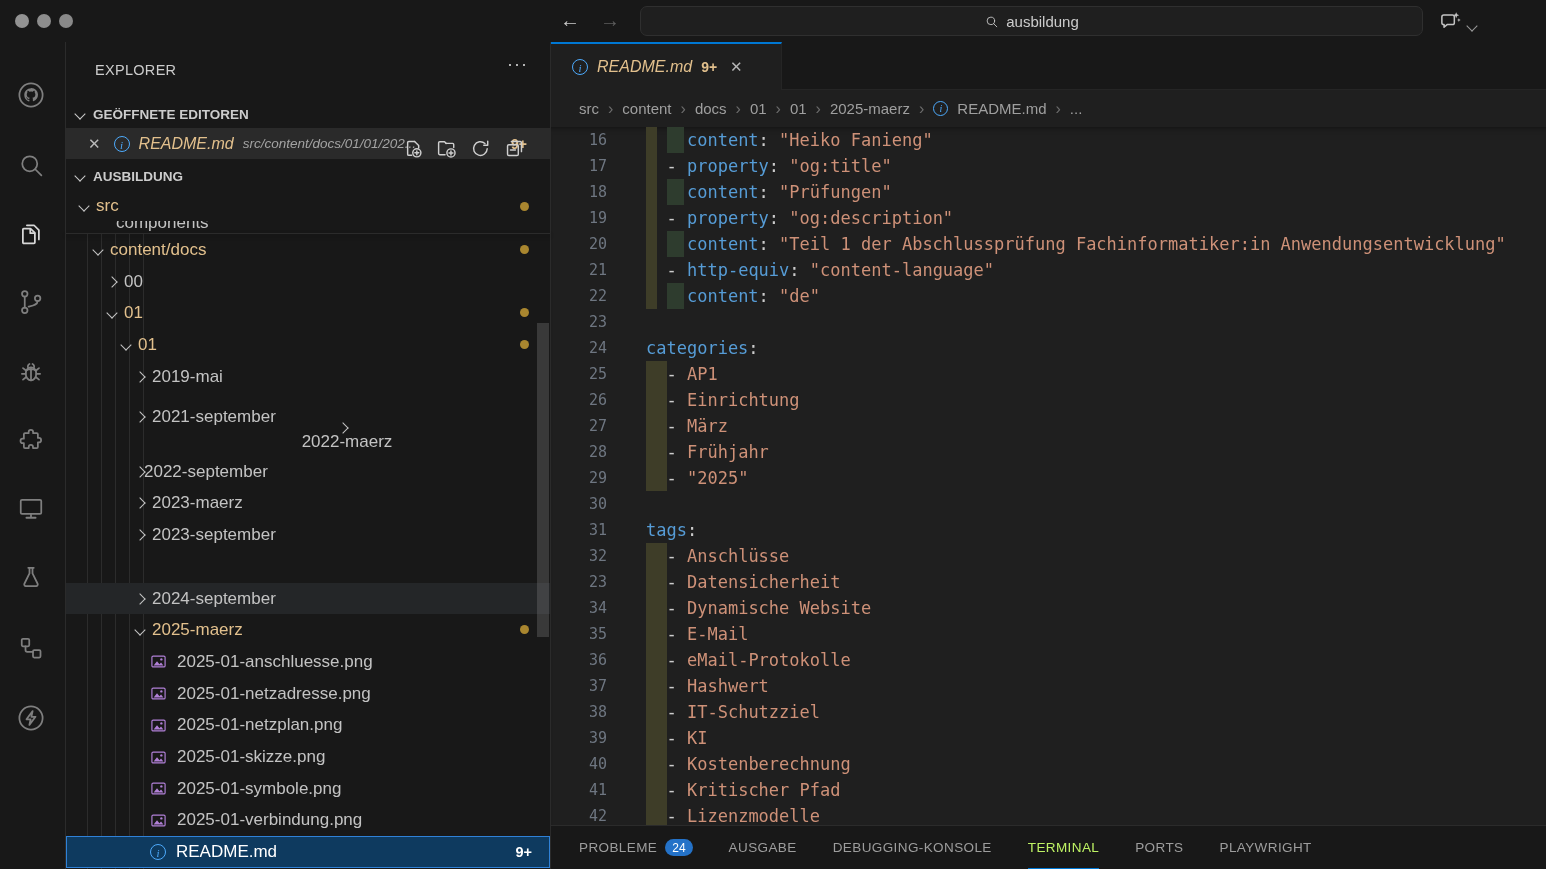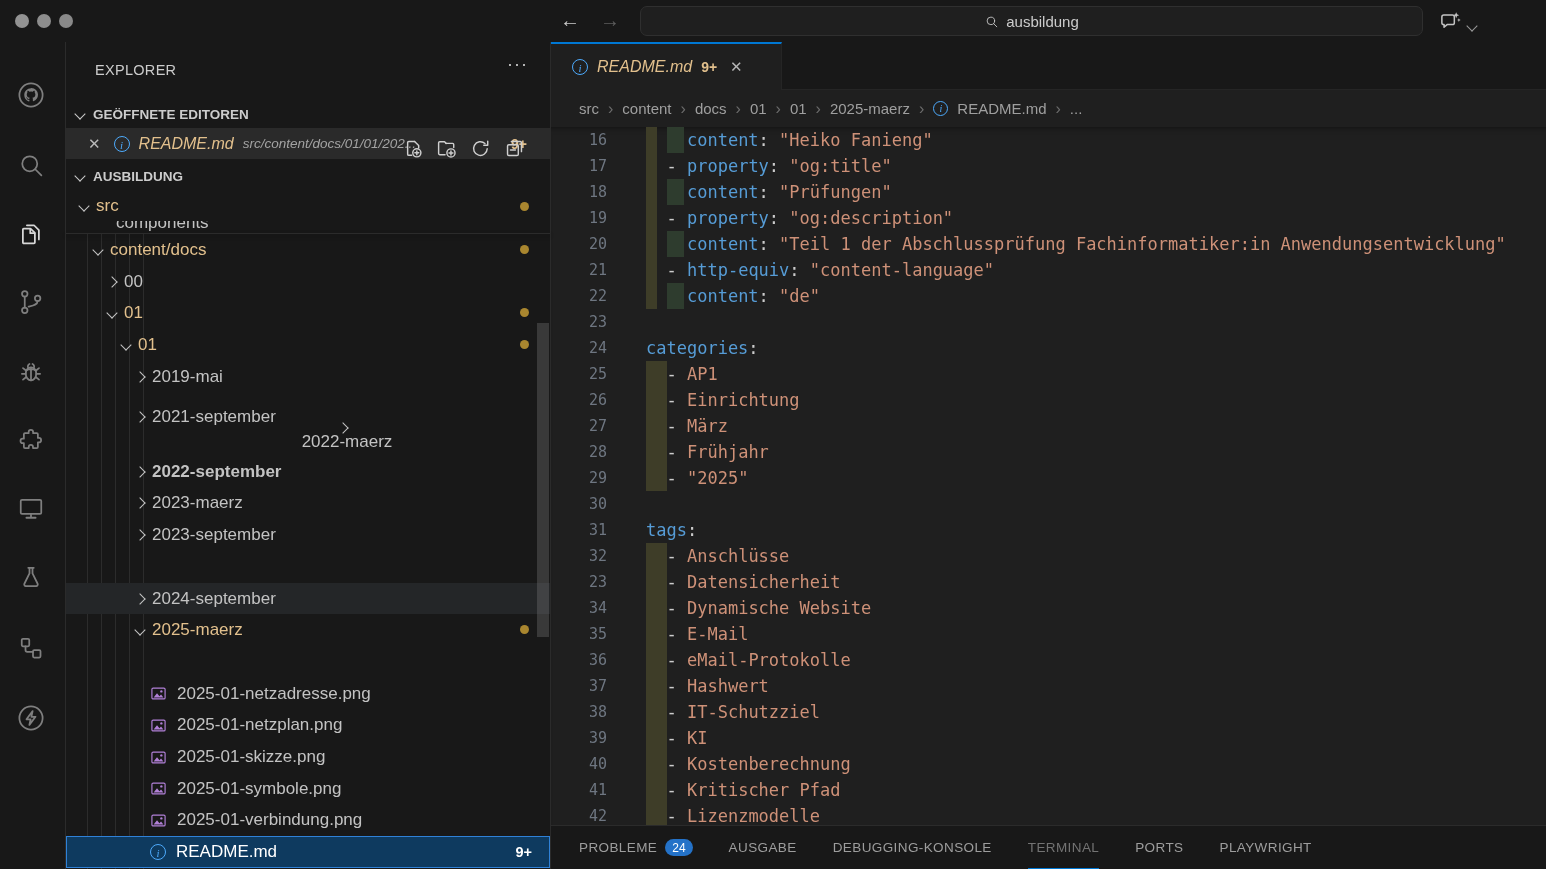--- a/index.html
+++ b/index.html
@@ -78,21 +78,21 @@
   .cl .deco{position:absolute;top:0;height:26px;background:#3e3d28;}
   .cl .deco.n{left:95px;width:11px;}
   .cl .deco.w{left:95px;width:21px;}
   .cl .deco.g{left:116px;width:17px;background:#2e3c2e;}
   .cl pre{position:absolute;left:95px;top:0;margin:0;font:17px "DejaVu Sans Mono",monospace;line-height:26px;}
   .tk-k{color:#569cd6;} .tk-p{color:#cccccc;} .tk-s{color:#ce9178;}
   
   .panel{position:absolute;left:551px;top:825px;width:995px;height:44px;background:#181818;border-top:1px solid #2b2b2b;
          display:flex;align-items:center;padding-left:28px;box-sizing:border-box;gap:36px;}
   .ptab{display:flex;align-items:center;gap:8px;font-size:13.5px;letter-spacing:.4px;color:#9d9d9d;height:100%;box-sizing:border-box;}
-  .ptab.active{color:#737373;border-bottom:1.5px solid #0078d4;padding-top:1.5px;}
+  .ptab.active{color:#bef264;border-bottom:1.5px solid #0078d4;padding-top:1.5px;}
   .pbadge{background:#2472c8;color:#fff;font-size:12px;letter-spacing:0;border-radius:10px;padding:1.5px 7px;}
 </style>
 </head>
 <body>
 
 <div id="app">
 
   <div class="titlebar">
     <span class="light" style="left:15px;background:#929292;"></span>
     <span class="light" style="left:37px;background:#8d8d8d;"></span>
@@ -247,21 +247,21 @@
         <div class="trow" style="top: 359px; padding-left: 70px;">
           <span class="chev right"></span>
           <span class="lbl" style="margin-left: 8px;">2021-september</span>
         </div>
         <div class="trow" style="top: 382.2px; padding-left: 70px; flex-direction: column;">
           <span class="chev right"></span>
           <span class="lbl" style="margin-left: 8px;">2022-maerz</span>
         </div>
         <div class="trow" style="top: 413.9px; padding-left: 70px;">
           <span class="chev right"></span>
-          <span class="lbl" style="margin-left: 8px; font-weight: bold;">2022-september</span>
+          <span class="lbl" style="">2022-september</span>
         </div>
         <div class="trow" style="top: 445.6px; padding-left: 70px;">
           <span class="chev right"></span>
           <span class="lbl" style="margin-left: 8px;">2023-maerz</span>
         </div>
         <div class="trow" style="top: 477.3px; padding-left: 70px;">
           <span class="chev right"></span>
           <span class="lbl" style="margin-left: 8px;">2023-september</span>
         </div>
         <div class="trow" style="top: 537px; padding-left: 70px;">
@@ -269,20 +269,30 @@
           <span class="lbl" style="margin-left: 8px;">2024-maerz</span>
         </div>
         <div class="trow hover" style="top: 540.7px; padding-left: 70px;">
           <span class="chev right"></span>
           <span class="lbl" style="margin-left: 8px;">2024-september</span>
         </div>
         <div class="trow" style="top: 572.4px; padding-left: 70px;">
           <span class="chev down"></span>
           <span class="lbl mod" style="margin-left: 8px;">2025-maerz</span>
           <span class="dot"></span>
+        </div>
+        <div class="trow" style="top: 604.1px; padding-left: 84px;">
+          <span class="img-ico" style="display: inline-flex;">
+            <svg viewBox="0 0 16 16">
+              <rect class="st" style="stroke-width:1.1" x="1.8" y="2.9" width="12.4" height="10.2" rx="1.2"></rect>
+              <circle class="f" cx="10.7" cy="6" r="1.1"></circle>
+              <path class="f" d="M3.4 11.8l3.2-4.1 2.3 2.8 1.5-1.5 2.2 2.8z"></path>
+            </svg>
+          </span>
+          <span class="lbl" style="margin-left: 10px;">2025-01-anschluesse.png</span>
         </div>
         <div class="trow" style="top: 635.8px; padding-left: 84px;">
           <span class="img-ico" style="display: inline-flex;">
             <svg viewBox="0 0 16 16">
               <rect class="st" style="stroke-width:1.1" x="1.8" y="2.9" width="12.4" height="10.2" rx="1.2"></rect>
               <circle class="f" cx="10.7" cy="6" r="1.1"></circle>
               <path class="f" d="M3.4 11.8l3.2-4.1 2.3 2.8 1.5-1.5 2.2 2.8z"></path>
             </svg>
           </span>
           <span class="lbl" style="margin-left: 10px;">2025-01-netzadresse.png</span>

